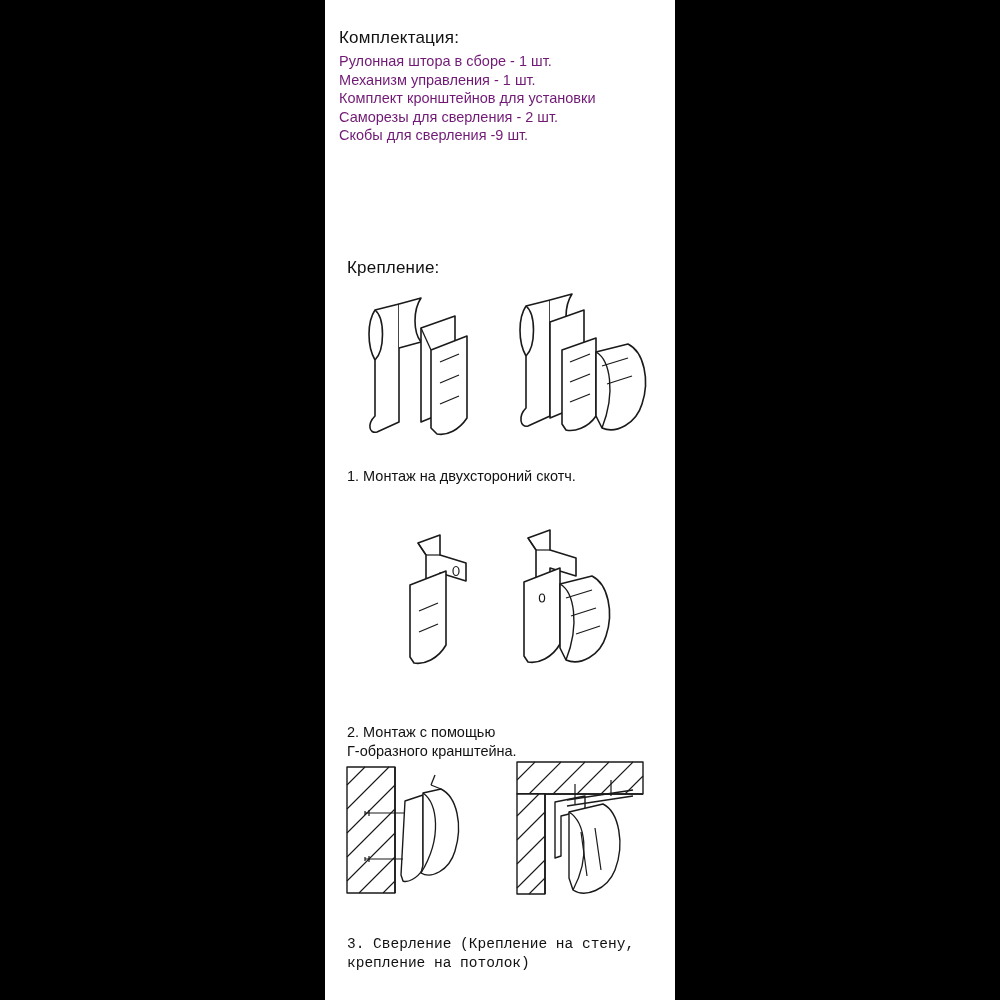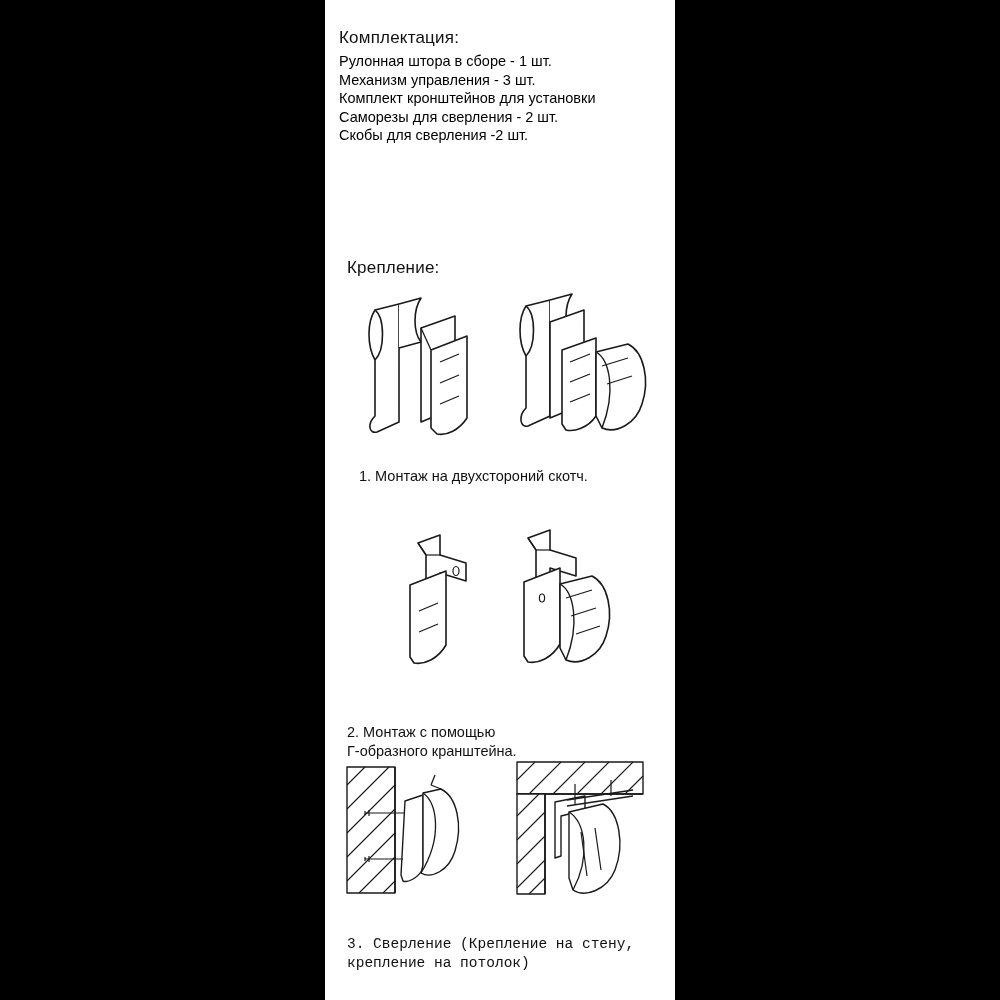--- a/index.html
+++ b/index.html
@@ -22,21 +22,21 @@
     background: #ffffff;
     overflow: hidden;
   }
   .section-title {
     font-size: 17px;
     color: #111111;
     letter-spacing: 0.2px;
   }
   .line {
     font-size: 14.5px;
-    color: #000000;
+    color: #701a75;
     line-height: 18.5px;
     white-space: nowrap;
   }
   #kit {
     position: absolute;
     left: 14px;
     top: 28px;
     width: 336px;
   }
   #kit .section-title { margin-bottom: 4px; }
@@ -45,41 +45,41 @@
     left: 22px;
     top: 258px;
   }
   .caption {
     position: absolute;
     font-size: 14.5px;
     color: #111111;
     line-height: 19px;
     white-space: nowrap;
   }
-  #cap1 { left: 22px; top: 467px; margin-left: 12px; }
+  #cap1 { left: 22px; top: 467px; }
   #cap2 { left: 22px; top: 705px; margin-top: 18px; }
   #cap3 { left: 22px; top: 935px; font-family: Liberation Mono, monospace; }
 
   .fig {
     position: absolute;
   }
   svg { display: block; }
 </style>
 </head>
 <body>
 
 <div id="sheet">
 
   <div id="kit">
     <div class="section-title">Комплектация:</div>
     <div class="line">Рулонная штора в сборе - 1 шт.</div>
-    <div class="line">Механизм управления - 3 шт.</div>
+    <div class="line">Механизм управления - 1 шт.</div>
     <div class="line">Комплект кронштейнов для установки</div>
     <div class="line">Саморезы для сверления - 2 шт.</div>
-    <div class="line">Скобы для сверления -2 шт.</div>
+    <div class="line">Скобы для сверления -9 шт.</div>
   </div>
 
   <div id="mount-title" class="section-title">Крепление:</div>
 
   <div class="fig" style="left:30px; top:288px;">
     <svg width="150" height="160" viewBox="0 0 150 160" fill="none" stroke="#1a1a1a" stroke-width="1.6" stroke-linejoin="round">
 
       <path d="M20 22 C 12 34 12 58 20 72 L20 128 C 12 136 14 146 22 144 L44 134 L44 16 Z" fill="#ffffff"></path>
       <path d="M20 22 C 30 30 30 62 20 72" fill="#ffffff"></path>
       <path d="M44 16 L66 10 C 58 22 58 44 66 54 L44 60" fill="#ffffff"></path>

